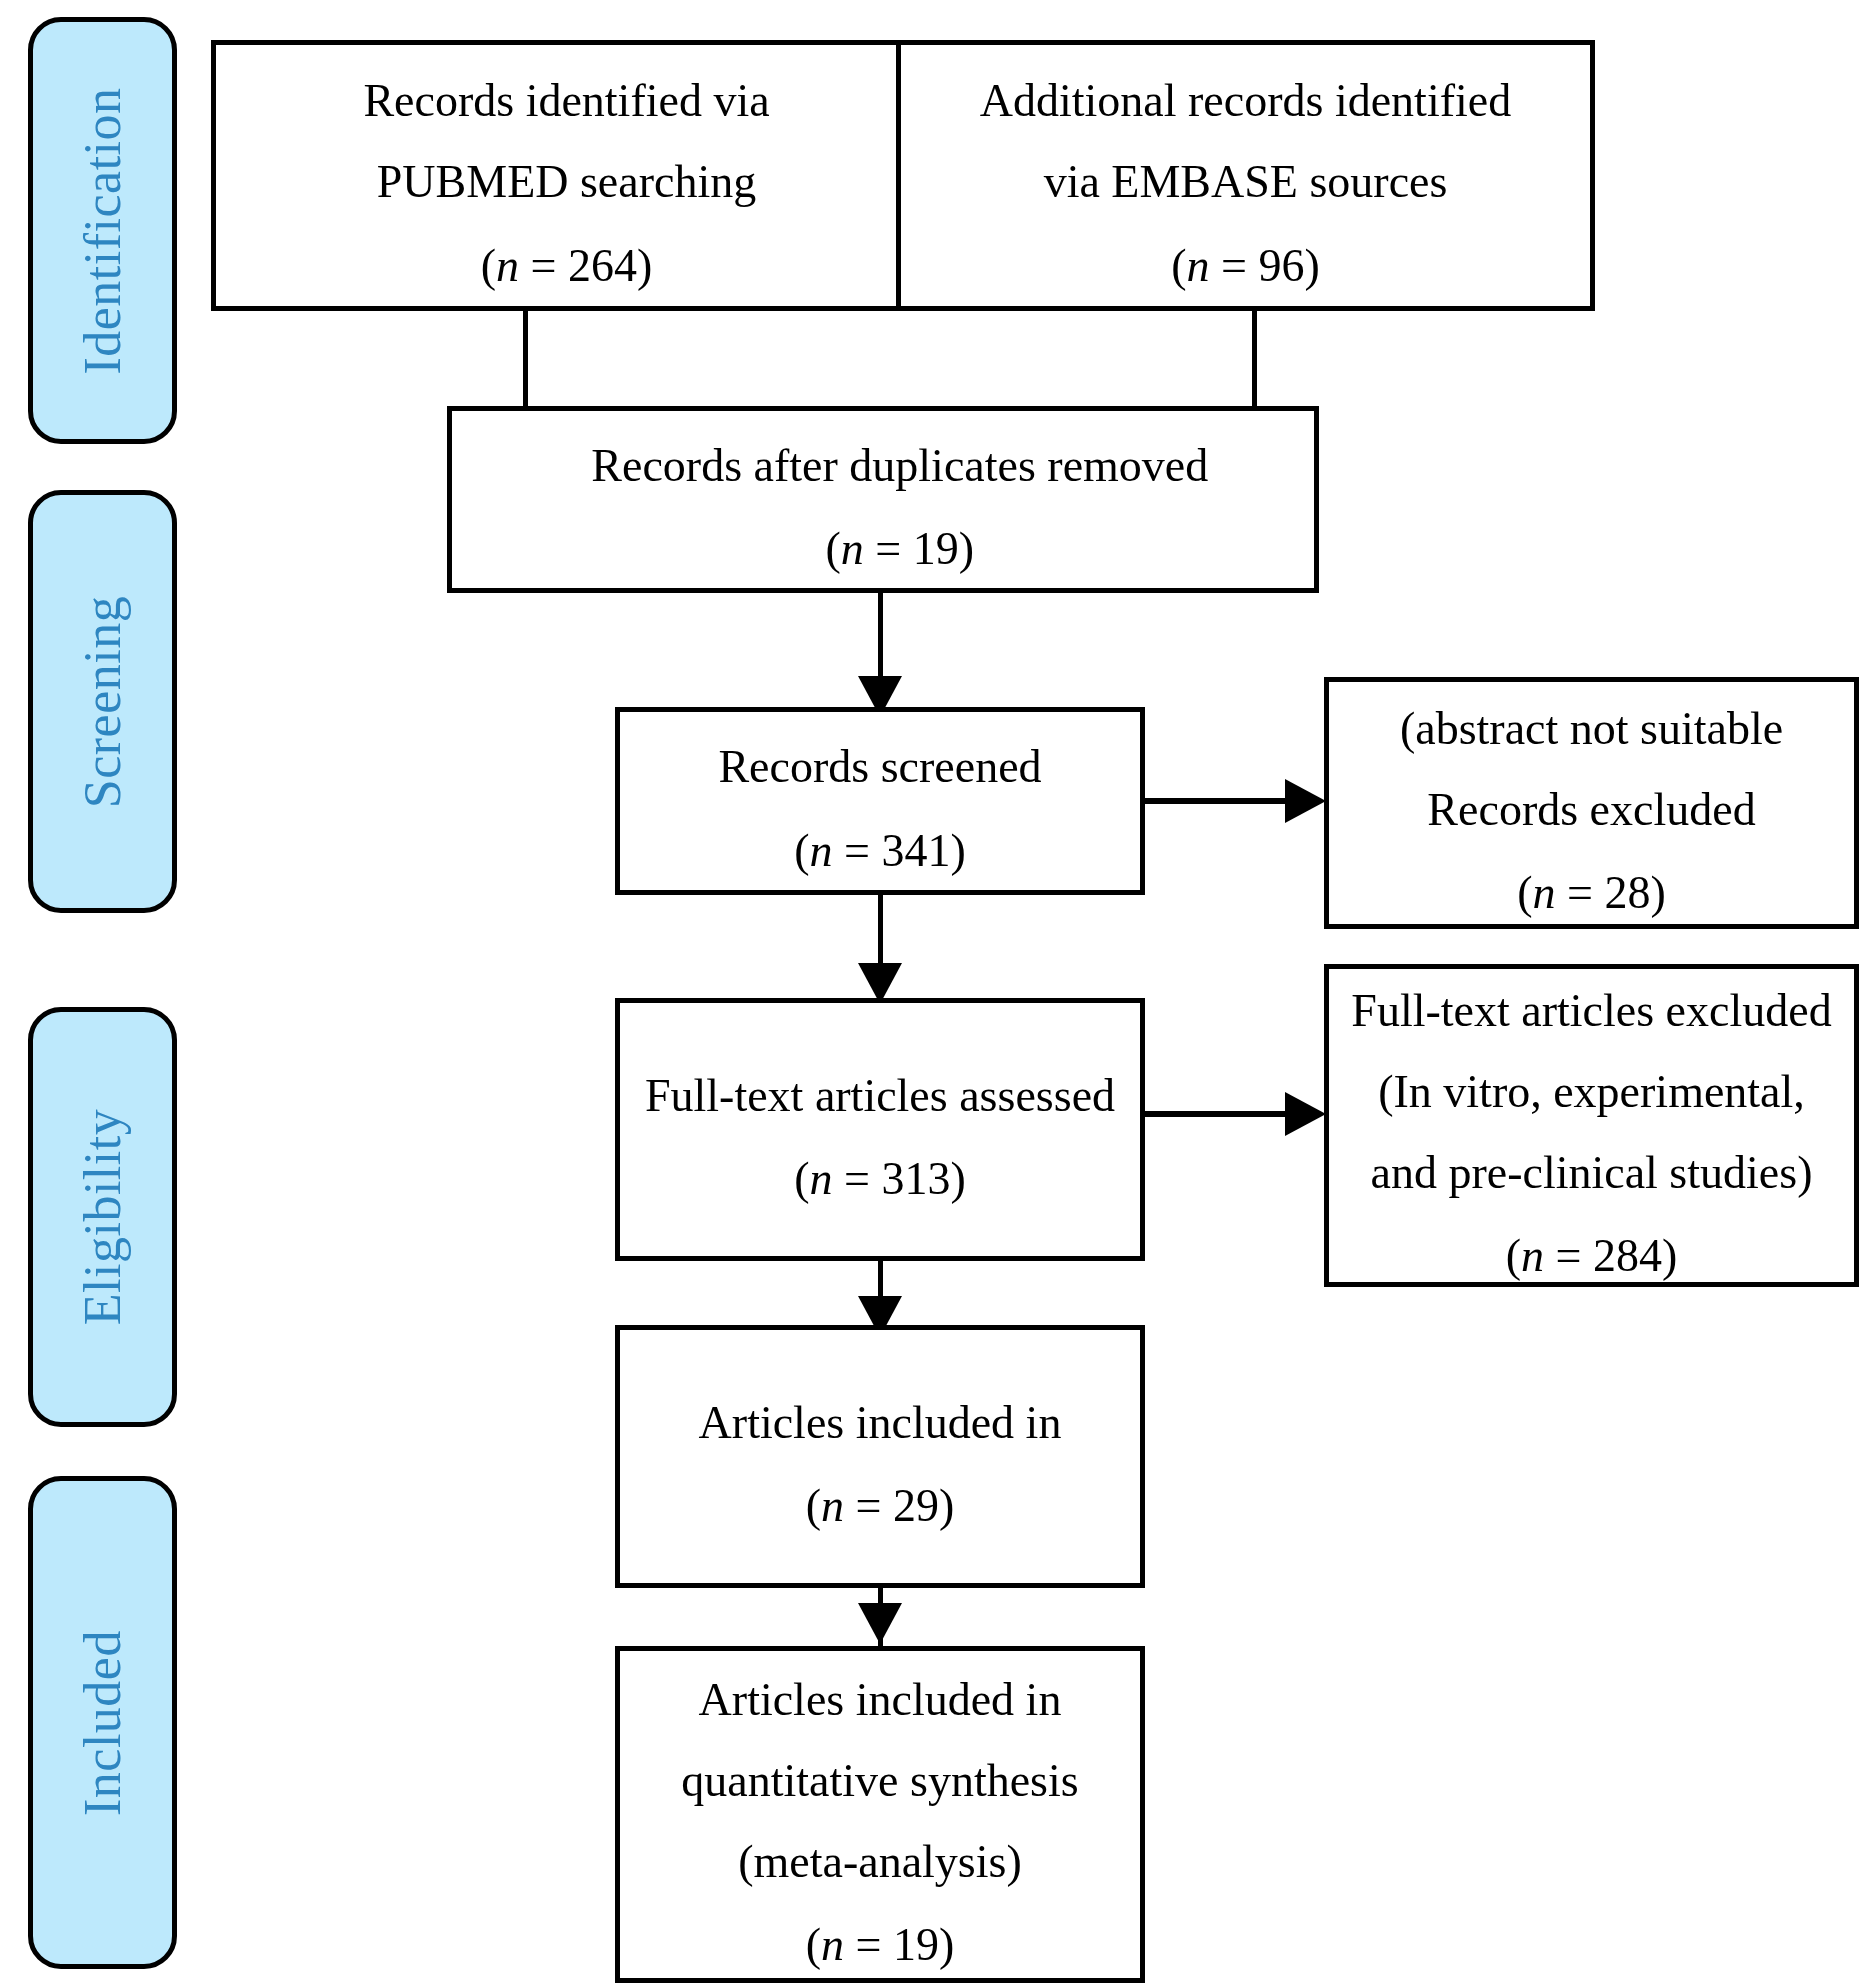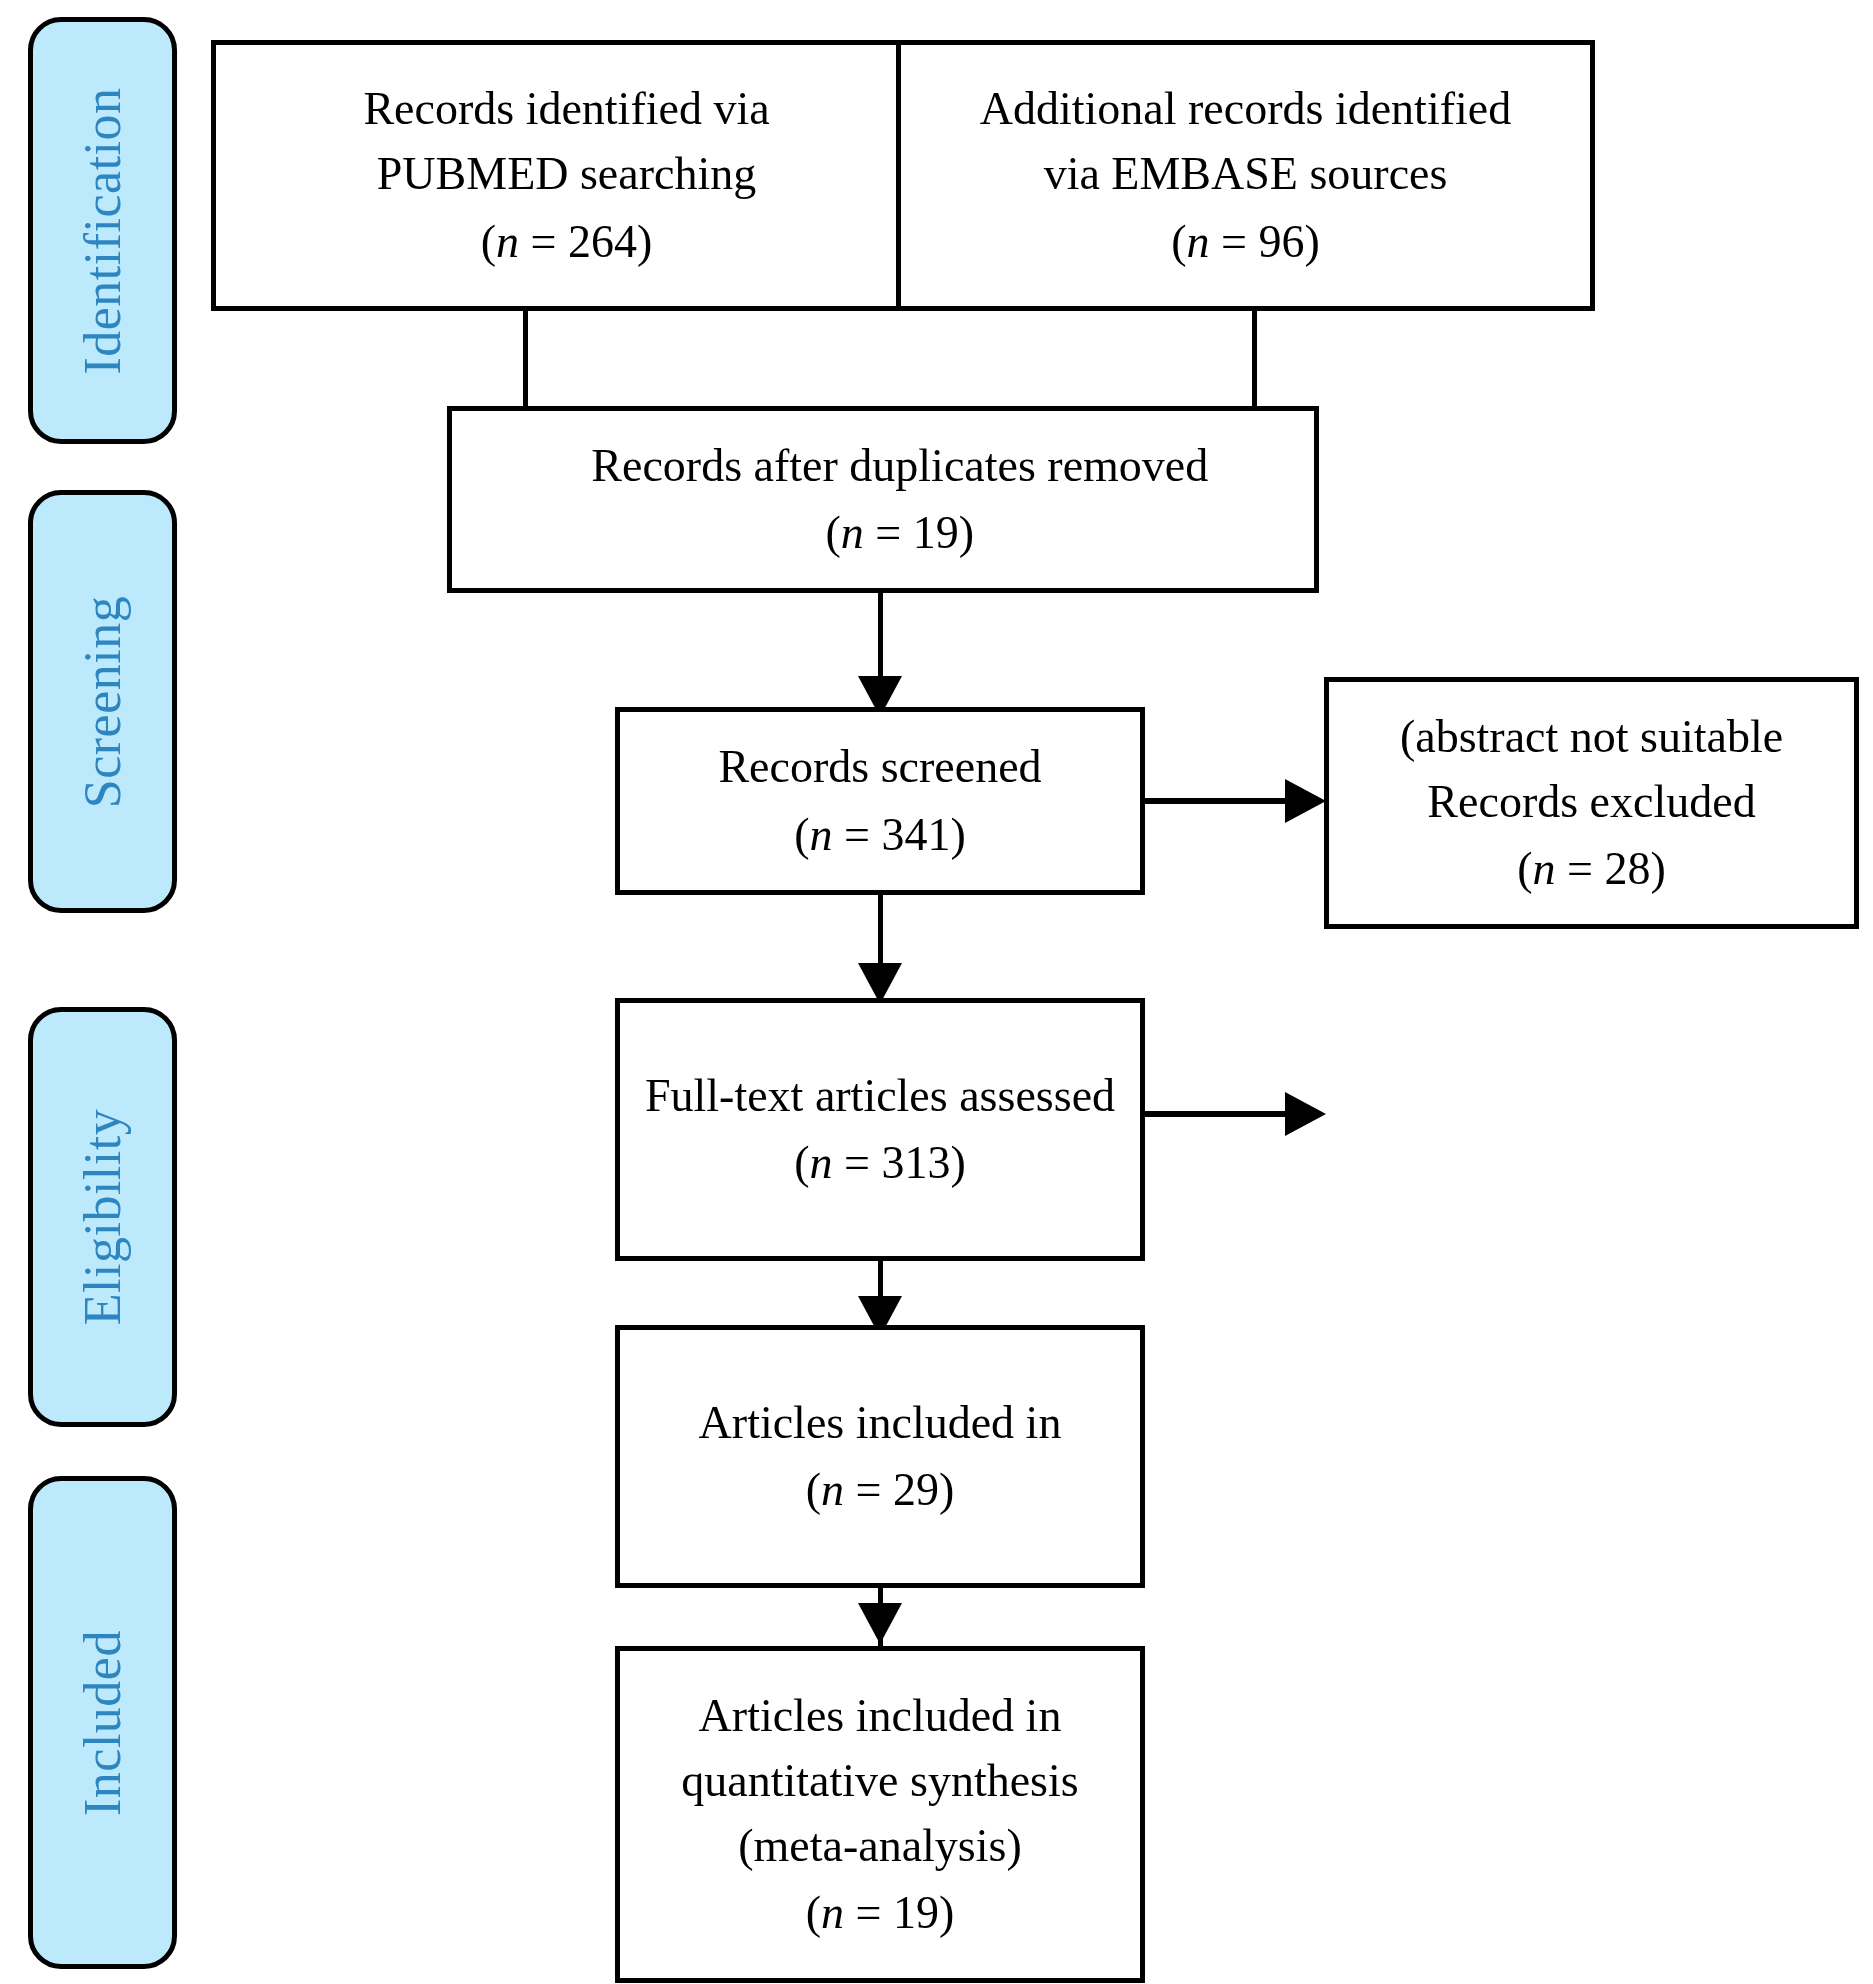--- a/index.html
+++ b/index.html
@@ -52,20 +52,21 @@
     color: #000000;
     font-size: 46px;
     line-height: 1.0;
     padding: 0 12.4px;
     z-index: 3;
   }
   .node .ln {
     display: block;
     white-space: nowrap;
     padding: 9.5px 0;
+    margin-top: 16px;
   }
   .node .ln.count { padding-top: 12.4px; }
   .ital { font-style: italic; }
 
   
   .vline {
     position: absolute;
     background: #000000;
     width: 5.2px;
     z-index: 1;
@@ -176,20 +177,28 @@
     </span>
   </div>
 
   <div class="node" style="left:615px; top:998px; width:530px; height:263px;">
     <span class="ln">Full-text articles assessed</span>
     <span class="ln count">
       <span>(</span><span class="ital">n</span><span> = </span><span>313</span><span>)</span>
     </span>
   </div>
 
+  <div class="node" style="left:1324px; top:964px; width:535px; height:323px;">
+    <span class="ln">Full-text articles excluded</span>
+    <span class="ln">(In vitro, experimental,</span>
+    <span class="ln">and pre-clinical studies)</span>
+    <span class="ln count">
+      <span>(</span><span class="ital">n</span><span> = </span><span>284</span><span>)</span>
+    </span>
+  </div>
 
   <div class="node" style="left:615px; top:1325px; width:530px; height:263px;">
     <span class="ln">Articles included in</span>
     <span class="ln count">
       <span>(</span><span class="ital">n</span><span> = </span><span>29</span><span>)</span>
     </span>
   </div>
 
   <div class="node" style="left:615px; top:1646px; width:530px; height:337px;">
     <span class="ln">Articles included in</span>

